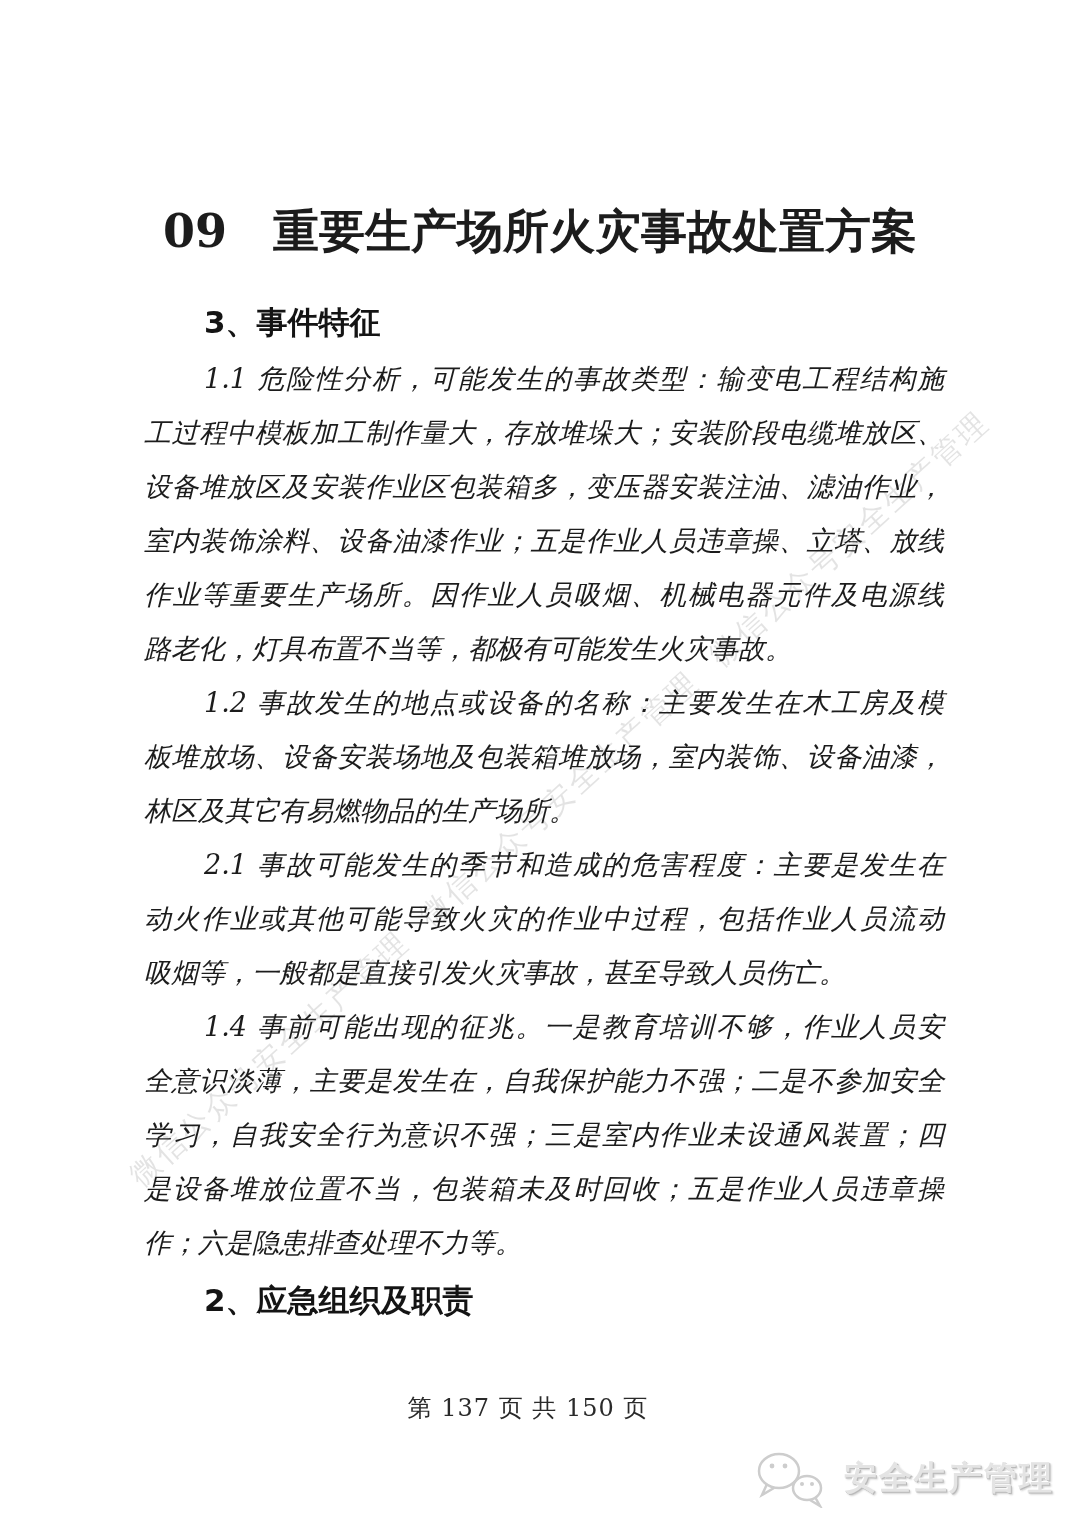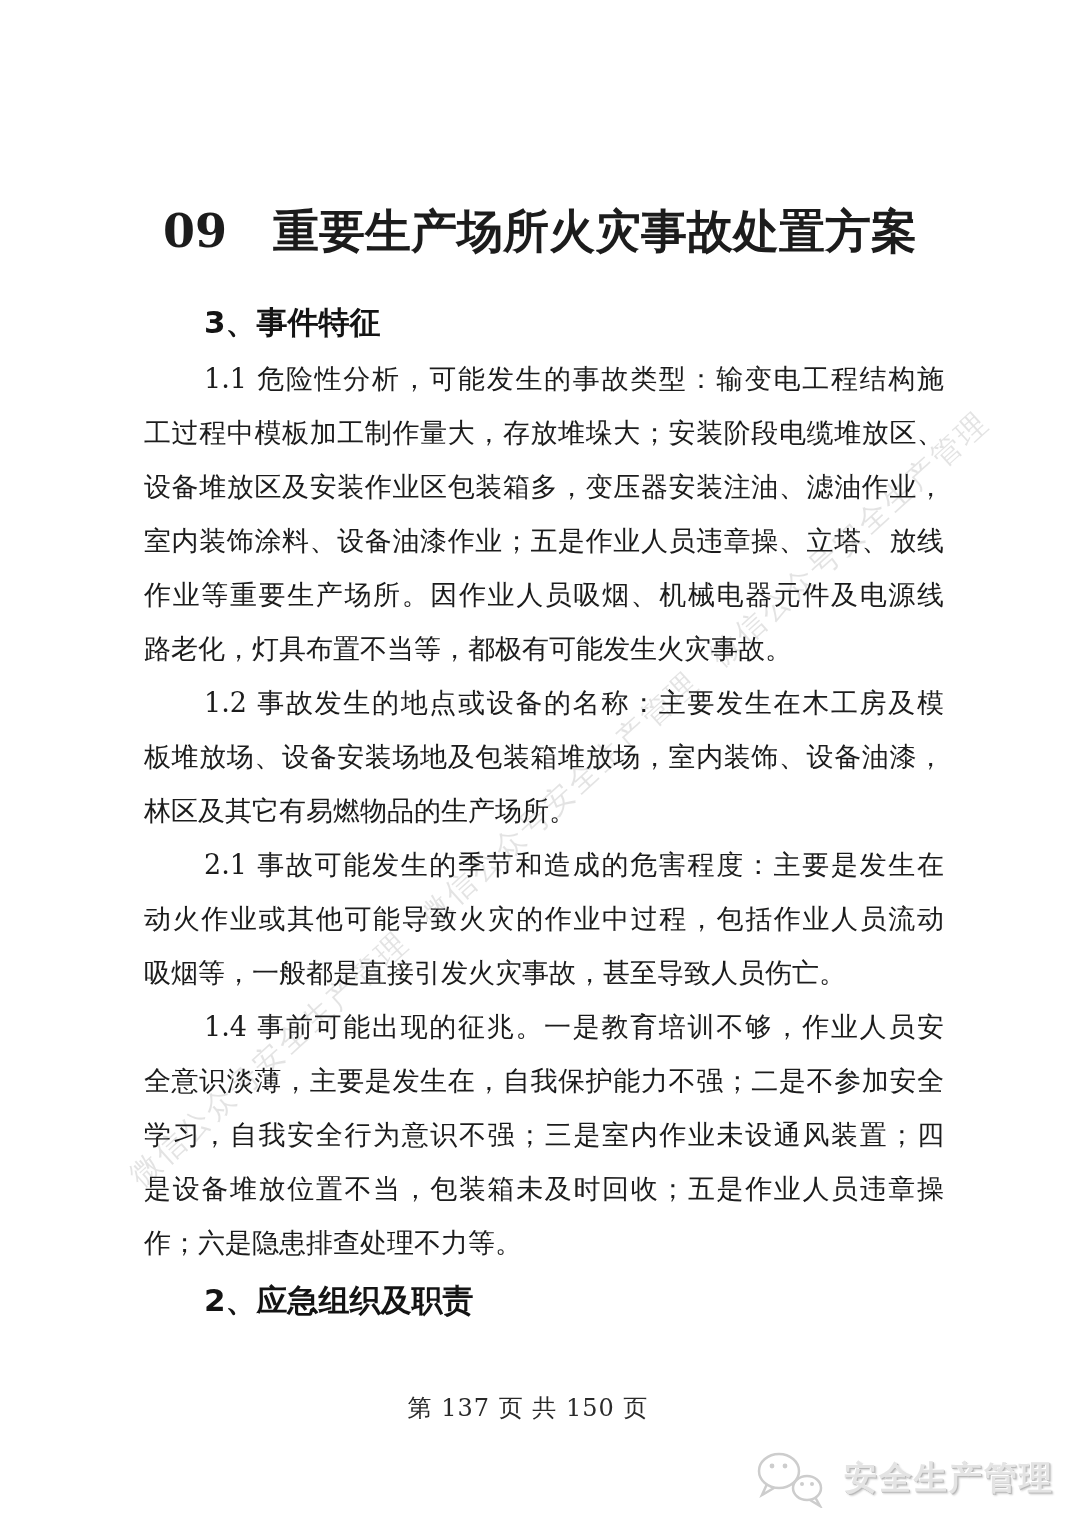--- a/index.html
+++ b/index.html
@@ -36,20 +36,21 @@
   .h1pos { top:302px; }
   .h2pos { top:1280px; }
 
   .body-lines {
     position:absolute; left:144px; top:352px; width:800px; z-index:2;
   }
   .bline {
     height:54px; line-height:54px; font-size:27px;
     text-align:justify; text-align-last:justify;
     color:#1c1c1c;
+    font-style:italic;
   }
   .bline.first { text-indent:60px; }
   .bline.plast { text-align-last:left; }
 
   .page-num {
     position:absolute; top:1392px; left:0; width:1056px;
     text-align:center; font-size:24px; letter-spacing:1px; color:#2a2a2a;
     z-index:2;
   }
 

